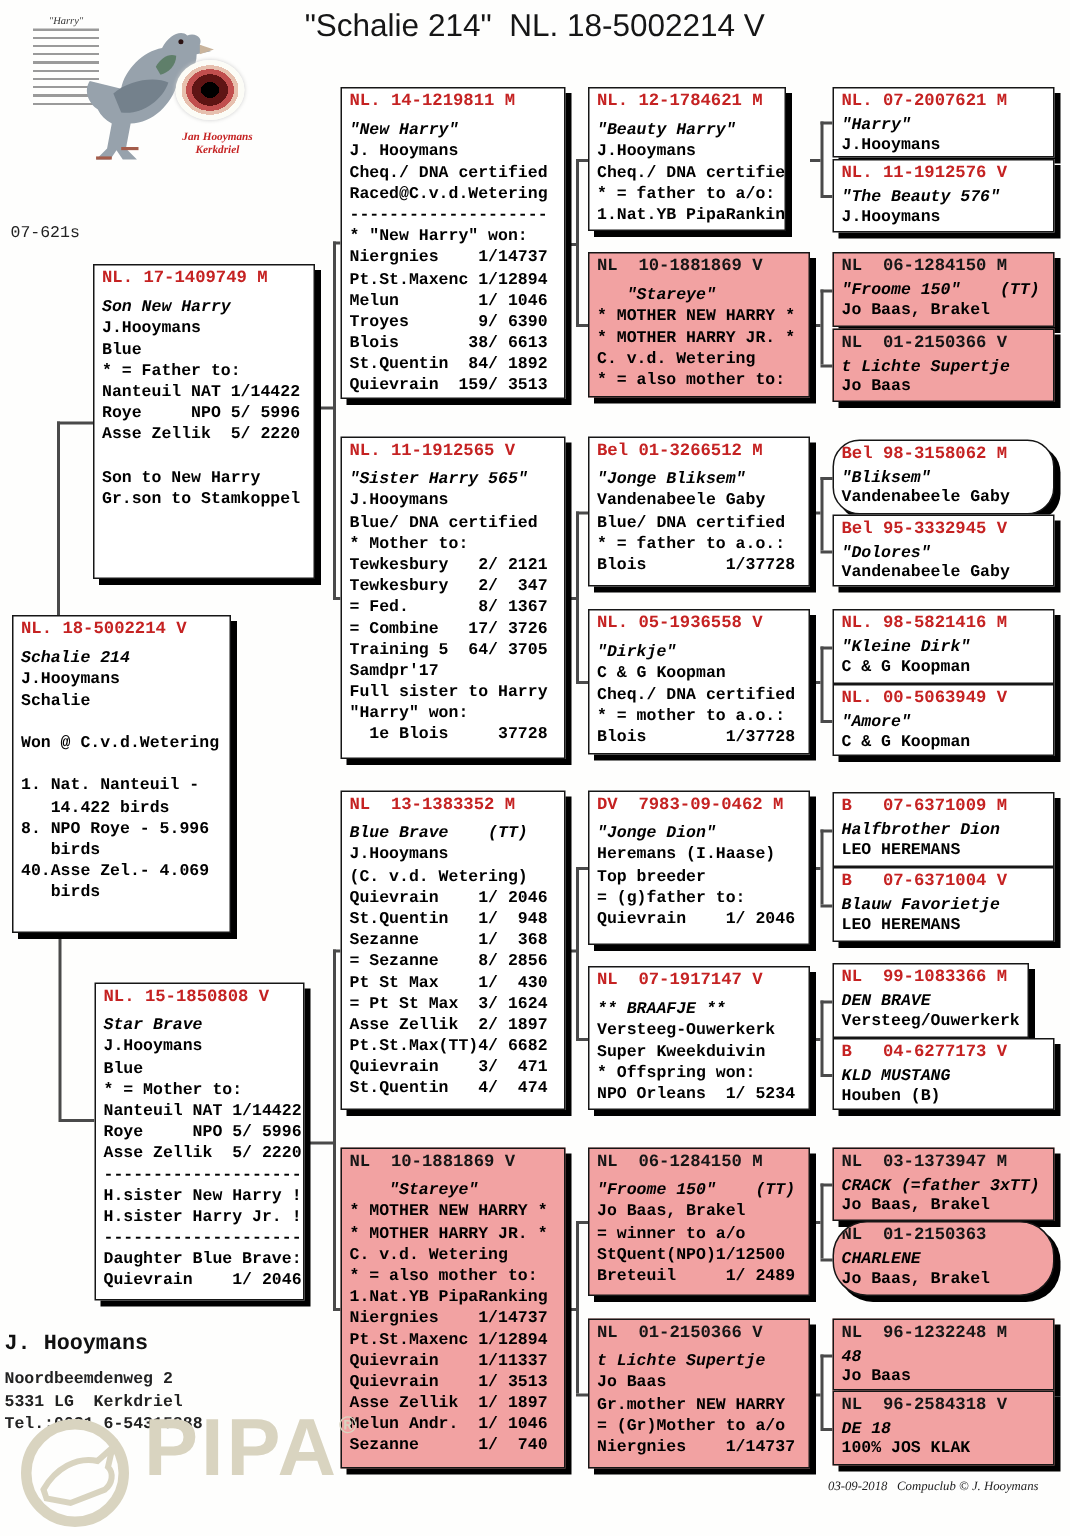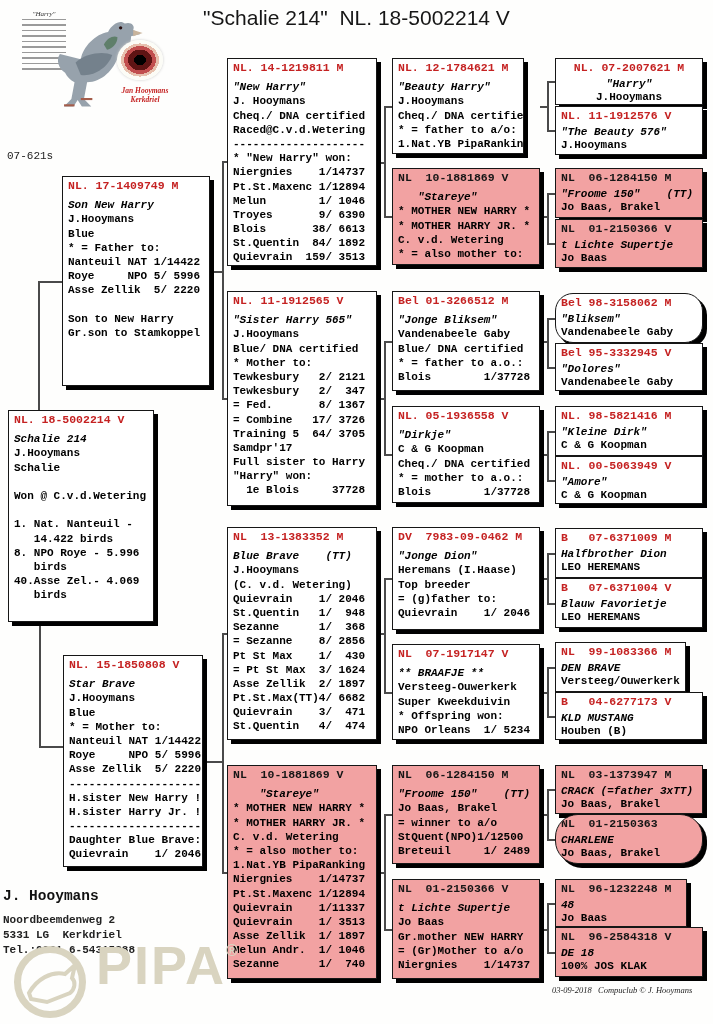--- a/index.html
+++ b/index.html
@@ -149,35 +149,35 @@
     <div class="pbox" style="left: 227px; top: 527px; width: 150px; height: 213px;"><div class="ring">NL  13-1383352 M</div><div class="ln i">Blue Brave    (TT)</div><div class="ln">J.Hooymans</div><div class="ln">(C. v.d. Wetering)</div><div class="ln">Quievrain    1/ 2046</div><div class="ln">St.Quentin   1/  948</div><div class="ln">Sezanne      1/  368</div><div class="ln">= Sezanne    8/ 2856</div><div class="ln">Pt St Max    1/  430</div><div class="ln">= Pt St Max  3/ 1624</div><div class="ln">Asse Zellik  2/ 1897</div><div class="ln">Pt.St.Max(TT)4/ 6682</div><div class="ln">Quievrain    3/  471</div><div class="ln">St.Quentin   4/  474</div></div>
     <div class="pbox pink" style="left: 227px; top: 765px; width: 150px; height: 214px;"><div class="ring">NL  10-1881869 V</div><div class="ln i">    "Stareye"</div><div class="ln">* MOTHER NEW HARRY *</div><div class="ln">* MOTHER HARRY JR. *</div><div class="ln">C. v.d. Wetering</div><div class="ln">* = also mother to:</div><div class="ln">1.Nat.YB PipaRanking</div><div class="ln">Niergnies    1/14737</div><div class="ln">Pt.St.Maxenc 1/12894</div><div class="ln">Quievrain    1/11337</div><div class="ln">Quievrain    1/ 3513</div><div class="ln">Asse Zellik  1/ 1897</div><div class="ln">Melun Andr.  1/ 1046</div><div class="ln">Sezanne      1/  740</div></div>
     <div class="pbox" style="left: 392px; top: 58px; width: 132px; height: 96px;"><div class="ring">NL. 12-1784621 M</div><div class="ln i">"Beauty Harry"</div><div class="ln">J.Hooymans</div><div class="ln">Cheq./ DNA certified</div><div class="ln">* = father to a/o:</div><div class="ln">1.Nat.YB PipaRanking</div></div>
     <div class="pbox pink" style="left: 392px; top: 168px; width: 148px; height: 97px;"><div class="ring">NL  10-1881869 V</div><div class="ln i">   "Stareye"</div><div class="ln">* MOTHER NEW HARRY *</div><div class="ln">* MOTHER HARRY JR. *</div><div class="ln">C. v.d. Wetering</div><div class="ln">* = also mother to:</div></div>
     <div class="pbox" style="left: 392px; top: 291px; width: 148px; height: 100px;"><div class="ring">Bel 01-3266512 M</div><div class="ln i">"Jonge Bliksem"</div><div class="ln">Vandenabeele Gaby</div><div class="ln">Blue/ DNA certified</div><div class="ln">* = father to a.o.:</div><div class="ln">Blois        1/37728</div></div>
     <div class="pbox" style="left: 392px; top: 406px; width: 148px; height: 97px;"><div class="ring">NL. 05-1936558 V</div><div class="ln i">"Dirkje"</div><div class="ln">C &amp; G Koopman</div><div class="ln">Cheq./ DNA certified</div><div class="ln">* = mother to a.o.:</div><div class="ln">Blois        1/37728</div></div>
     <div class="pbox" style="left: 392px; top: 527px; width: 148px; height: 103px;"><div class="ring">DV  7983-09-0462 M</div><div class="ln i">"Jonge Dion"</div><div class="ln">Heremans (I.Haase)</div><div class="ln">Top breeder</div><div class="ln">= (g)father to:</div><div class="ln">Quievrain    1/ 2046</div></div>
     <div class="pbox" style="left: 392px; top: 644px; width: 148px; height: 96px;"><div class="ring">NL  07-1917147 V</div><div class="ln i">** BRAAFJE **</div><div class="ln">Versteeg-Ouwerkerk</div><div class="ln">Super Kweekduivin</div><div class="ln">* Offspring won:</div><div class="ln">NPO Orleans  1/ 5234</div></div>
     <div class="pbox pink" style="left: 392px; top: 765px; width: 148px; height: 99px;"><div class="ring">NL  06-1284150 M</div><div class="ln i">"Froome 150"    (TT)</div><div class="ln">Jo Baas, Brakel</div><div class="ln">= winner to a/o</div><div class="ln">StQuent(NPO)1/12500</div><div class="ln">Breteuil     1/ 2489</div></div>
     <div class="pbox pink" style="left: 392px; top: 879px; width: 148px; height: 100px;"><div class="ring">NL  01-2150366 V</div><div class="ln i">t Lichte Supertje</div><div class="ln">Jo Baas</div><div class="ln">Gr.mother NEW HARRY</div><div class="ln">= (Gr)Mother to a/o</div><div class="ln">Niergnies    1/14737</div></div>
-    <div class="pbox sm" style="left: 555px; top: 58px; width: 148px; height: 47px; text-align: center;"><div class="ring">NL. 07-2007621 M</div><div class="ln i">"Harry"</div><div class="ln">J.Hooymans</div></div>
+    <div class="pbox sm" style="left: 555px; top: 58px; width: 148px; height: 47px;"><div class="ring">NL. 07-2007621 M</div><div class="ln i">"Harry"</div><div class="ln">J.Hooymans</div></div>
     <div class="pbox sm" style="left: 555px; top: 106px; width: 148px; height: 49px;"><div class="ring">NL. 11-1912576 V</div><div class="ln i">"The Beauty 576"</div><div class="ln">J.Hooymans</div></div>
     <div class="pbox pink sm" style="left: 555px; top: 168px; width: 148px; height: 50px;"><div class="ring">NL  06-1284150 M</div><div class="ln i">"Froome 150"    (TT)</div><div class="ln">Jo Baas, Brakel</div></div>
     <div class="pbox pink sm" style="left: 555px; top: 219px; width: 148px; height: 49px;"><div class="ring">NL  01-2150366 V</div><div class="ln i">t Lichte Supertje</div><div class="ln">Jo Baas</div></div>
     <div class="pbox sm" style="left: 555px; top: 293px; width: 148px; height: 50px; border-radius: 18px;"><div class="ring">Bel 98-3158062 M</div><div class="ln i">"Bliksem"</div><div class="ln">Vandenabeele Gaby</div></div>
     <div class="pbox sm" style="left: 555px; top: 343px; width: 148px; height: 48px;"><div class="ring">Bel 95-3332945 V</div><div class="ln i">"Dolores"</div><div class="ln">Vandenabeele Gaby</div></div>
     <div class="pbox sm" style="left: 555px; top: 406px; width: 148px; height: 50px;"><div class="ring">NL. 98-5821416 M</div><div class="ln i">"Kleine Dirk"</div><div class="ln">C &amp; G Koopman</div></div>
     <div class="pbox sm" style="left: 555px; top: 456px; width: 148px; height: 48px;"><div class="ring">NL. 00-5063949 V</div><div class="ln i">"Amore"</div><div class="ln">C &amp; G Koopman</div></div>
     <div class="pbox sm" style="left: 555px; top: 528px; width: 148px; height: 50px;"><div class="ring">B   07-6371009 M</div><div class="ln i">Halfbrother Dion</div><div class="ln">LEO HEREMANS</div></div>
     <div class="pbox sm" style="left: 555px; top: 578px; width: 148px; height: 50px;"><div class="ring">B   07-6371004 V</div><div class="ln i">Blauw Favorietje</div><div class="ln">LEO HEREMANS</div></div>
     <div class="pbox sm" style="left: 555px; top: 642px; width: 131px; height: 50px;"><div class="ring">NL  99-1083366 M</div><div class="ln i">DEN BRAVE</div><div class="ln">Versteeg/Ouwerkerk</div></div>
     <div class="pbox sm" style="left: 555px; top: 692px; width: 148px; height: 48px;"><div class="ring">B   04-6277173 V</div><div class="ln i">KLD MUSTANG</div><div class="ln">Houben (B)</div></div>
     <div class="pbox pink sm" style="left: 555px; top: 765px; width: 148px; height: 49px;"><div class="ring">NL  03-1373947 M</div><div class="ln i">CRACK (=father 3xTT)</div><div class="ln">Jo Baas, Brakel</div></div>
     <div class="pbox pink sm" style="left: 555px; top: 814px; width: 148px; height: 50px; border-radius: 23px;"><div class="ring">NL  01-2150363</div><div class="ln i">CHARLENE</div><div class="ln">Jo Baas, Brakel</div></div>
-    <div class="pbox pink sm" style="left: 555px; top: 879px; width: 132px; height: 48px;"><div class="ring">NL  96-1232248 M</div><div class="ln i">48</div><div class="ln">Jo Baas</div></div>
+    <div class="pbox pink sm" style="left: 555px; top: 879px; width: 148px; height: 48px;"><div class="ring">NL  96-1232248 M</div><div class="ln i">48</div><div class="ln">Jo Baas</div></div>
     <div class="pbox pink sm" style="left: 555px; top: 927px; width: 148px; height: 50px;"><div class="ring">NL  96-2584318 V</div><div class="ln i">DE 18</div><div class="ln">100% JOS KLAK</div></div>
   </div>
 
 <div id="owner-name">J. Hooymans</div>
 <div id="owner-address1">Noordbeemdenweg 2</div>
 <div id="owner-address2">5331 LG  Kerkdriel</div>
 <div id="owner-phone">Tel.:0031 6-54315888</div>
 
 <div id="pipa-logo">
   <div id="pipa-circle">

